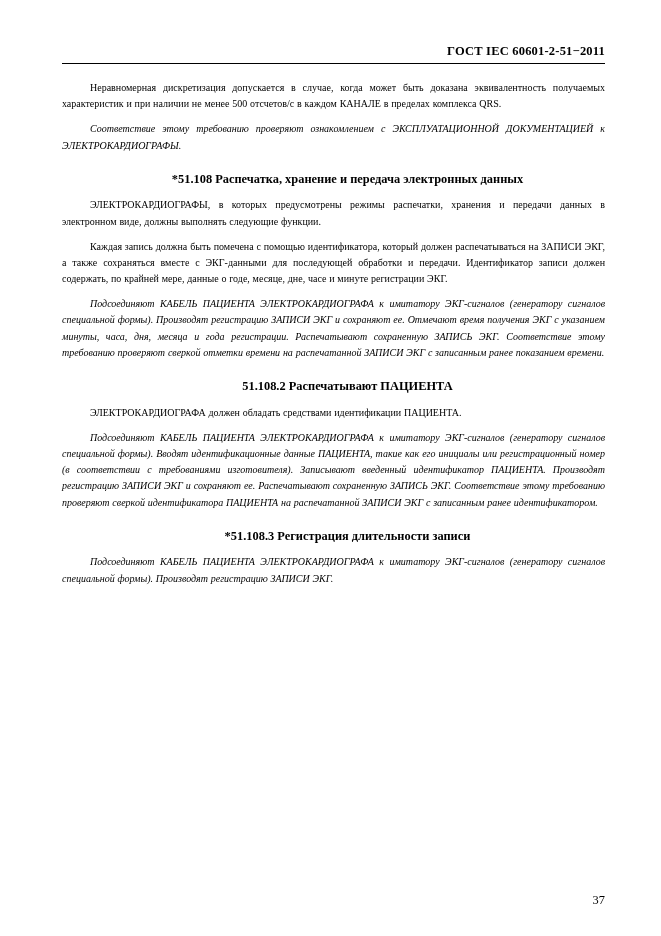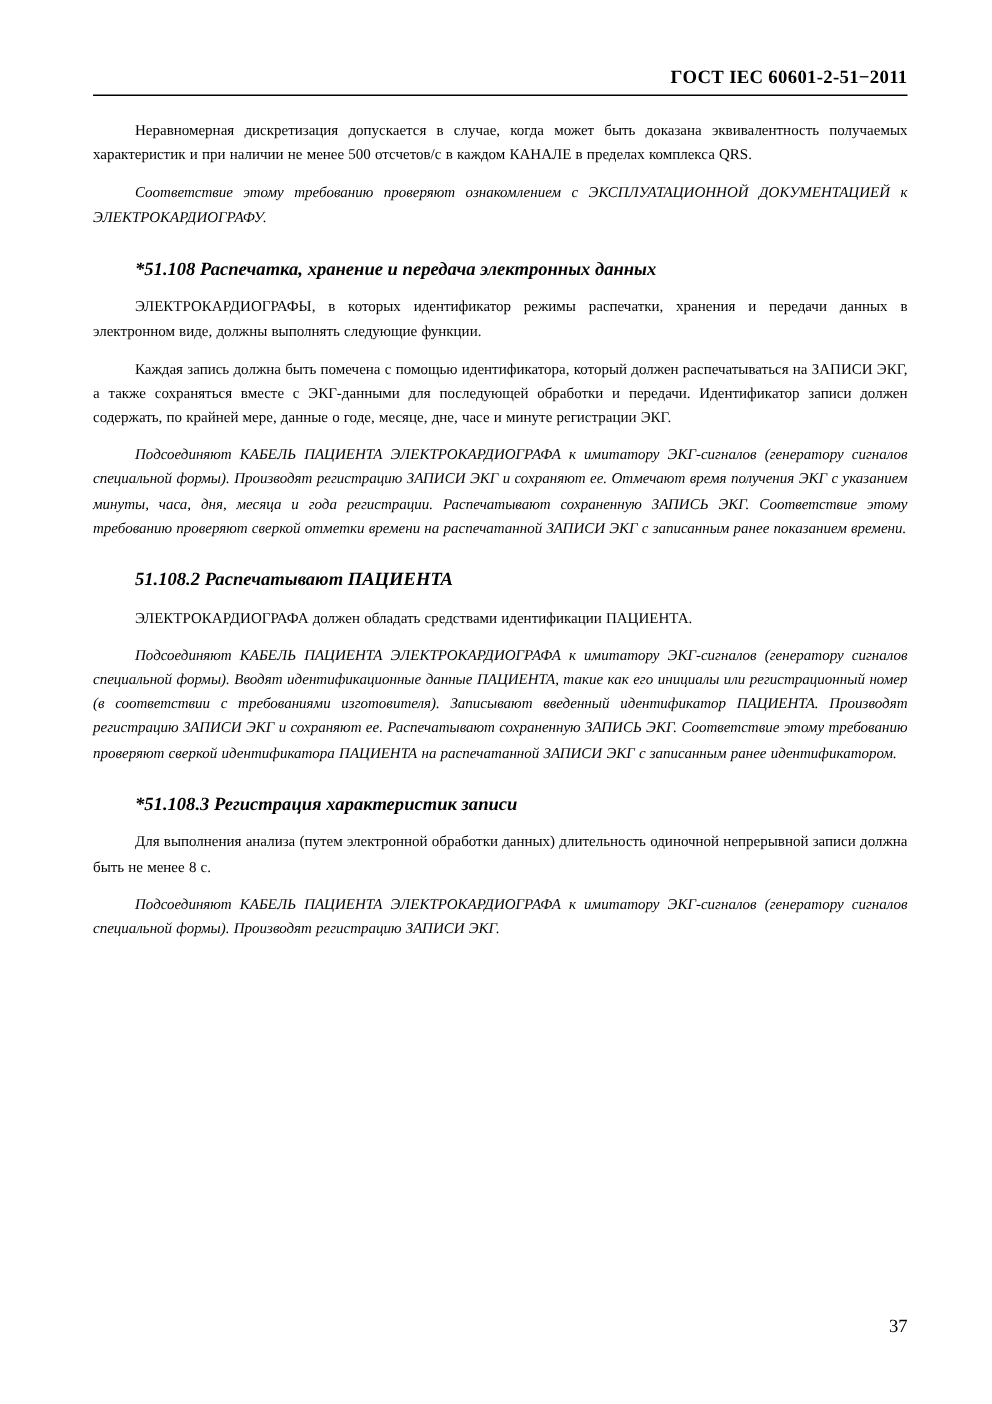--- a/index.html
+++ b/index.html
@@ -49,45 +49,43 @@
     margin-top: 9px;
   }
   p.italic {
     font-style: italic;
   }
   h3.heading {
     font-size: 12.4px;
     font-weight: bold;
     margin: 16px 0 9px 0;
     text-indent: 28px;
-    text-align: left;
+    text-align: center;
     line-height: 1.5;
-    font-style: italic;
   }
   .page-number {
     position: absolute;
     right: 56px;
-    bottom: 44px;
+    bottom: 28px;
     font-size: 12.4px;
   }
 </style>
 </head>
 <body>
 
 <div class="page">
   <div class="header">ГОСТ IEC 60601-2-51−2011</div>
   <hr class="header-rule">
   <div id="content">
       <p class="body">Неравномерная дискретизация допускается в случае, когда может быть доказана эквивалентность получаемых характеристик и при наличии не менее 500 отсчетов/с в каждом КАНАЛЕ в пределах комплекса QRS.</p>
-      <p class="body italic">Соответствие этому требованию проверяют ознакомлением с ЭКСПЛУАТАЦИОННОЙ ДОКУМЕНТАЦИЕЙ к ЭЛЕКТРОКАРДИОГРАФУ.</p>
+      <p class="body italic">Соответствие этому требованию проверяют ознакомлением с ЭКСПЛУАТАЦИОННОЙ ДОКУМЕНТАЦИЕЙ к ЭЛЕКТРОКАРДИОГРАФЫ.</p>
       <h3 class="heading">*51.108 Распечатка, хранение и передача электронных данных</h3>
-      <p class="body">ЭЛЕКТРОКАРДИОГРАФЫ, в которых идентификатор режимы распечатки, хранения и передачи данных в электронном виде, должны выполнять следующие функции.</p>
+      <p class="body">ЭЛЕКТРОКАРДИОГРАФЫ, в которых предусмотрены режимы распечатки, хранения и передачи данных в электронном виде, должны выполнять следующие функции.</p>
       <p class="body">Каждая запись должна быть помечена с помощью идентификатора, который должен распечатываться на ЗАПИСИ ЭКГ, а также сохраняться вместе с ЭКГ-данными для последующей обработки и передачи. Идентификатор записи должен содержать, по крайней мере, данные о годе, месяце, дне, часе и минуте регистрации ЭКГ.</p>
       <p class="body italic">Подсоединяют КАБЕЛЬ ПАЦИЕНТА ЭЛЕКТРОКАРДИОГРАФА к имитатору ЭКГ-сигналов (генератору сигналов специальной формы). Производят регистрацию ЗАПИСИ ЭКГ и сохраняют ее. Отмечают время получения ЭКГ с указанием минуты, часа, дня, месяца и года регистрации. Распечатывают сохраненную ЗАПИСЬ ЭКГ. Соответствие этому требованию проверяют сверкой отметки времени на распечатанной ЗАПИСИ ЭКГ с записанным ранее показанием времени.</p>
       <h3 class="heading">51.108.2 Распечатывают ПАЦИЕНТА</h3>
       <p class="body">ЭЛЕКТРОКАРДИОГРАФА должен обладать средствами идентификации ПАЦИЕНТА.</p>
       <p class="body italic">Подсоединяют КАБЕЛЬ ПАЦИЕНТА ЭЛЕКТРОКАРДИОГРАФА к имитатору ЭКГ-сигналов (генератору сигналов специальной формы). Вводят идентификационные данные ПАЦИЕНТА, такие как его инициалы или регистрационный номер (в соответствии с требованиями изготовителя). Записывают введенный идентификатор ПАЦИЕНТА. Производят регистрацию ЗАПИСИ ЭКГ и сохраняют ее. Распечатывают сохраненную ЗАПИСЬ ЭКГ. Соответствие этому требованию проверяют сверкой идентификатора ПАЦИЕНТА на распечатанной ЗАПИСИ ЭКГ с записанным ранее идентификатором.</p>
-      <h3 class="heading">*51.108.3 Регистрация характеристик записи</h3>
-      <p class="body">Для выполнения анализа (путем электронной обработки данных) длительность одиночной непрерывной записи должна быть не менее 8 с.</p>
+      <h3 class="heading">*51.108.3 Регистрация длительности записи</h3>
       <p class="body italic">Подсоединяют КАБЕЛЬ ПАЦИЕНТА ЭЛЕКТРОКАРДИОГРАФА к имитатору ЭКГ-сигналов (генератору сигналов специальной формы). Производят регистрацию ЗАПИСИ ЭКГ.</p>
     </div>
   <div class="page-number">37</div>
 </div>
 
 </body></html>

